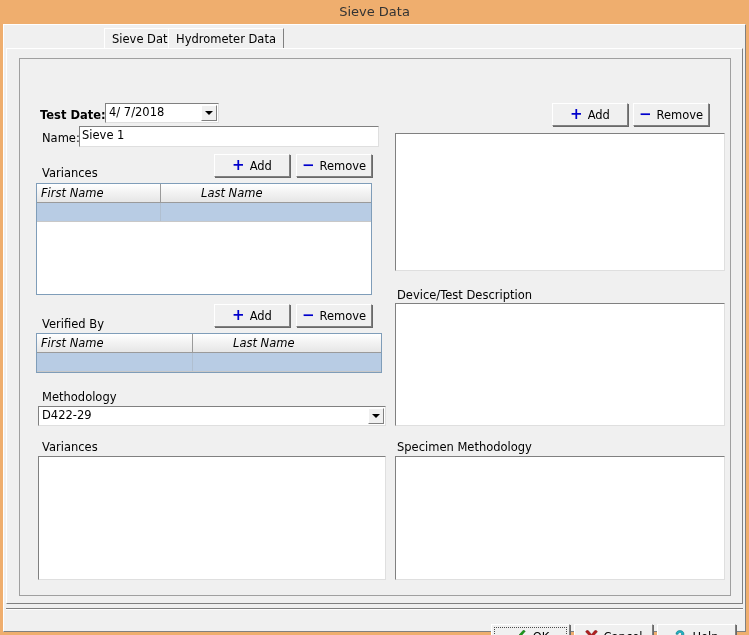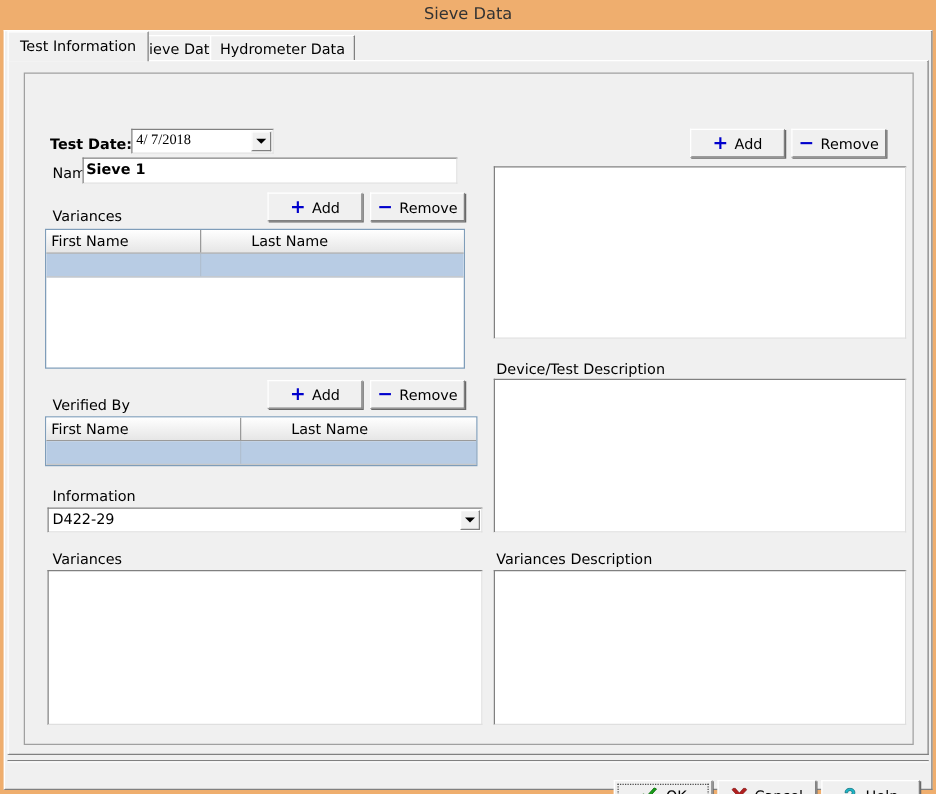--- a/index.html
+++ b/index.html
@@ -230,20 +230,21 @@
     border: 1px solid #7f9db9;
     box-sizing: border-box;
     overflow: hidden;
   }
   .grid .grid-header {
     display: flex;
     height: 19px;
     background: linear-gradient(to bottom, #ffffff 0%, #f2f2f2 50%, #e6e6e6 100%);
     border-bottom: 1px solid #9a9a9a;
     box-sizing: border-box;
+    font-style: italic;
   }
   .grid .grid-header .cell {
     font-size: 11.5px;
     line-height: 18px;
     padding-left: 4px;
     box-sizing: border-box;
     border-right: 1px solid #9a9a9a;
     overflow: hidden;
     white-space: nowrap;
     color: #000;
@@ -316,36 +317,35 @@
 
 <div id="window">
 
   <div id="titlebar">
     <span class="title-text">Sieve Data</span>
   </div>
 
   <div id="client">
 
     <div id="tabstrip">
-      <div class="tab active" style="position:absolute;left:0;bottom:-1px;"><span>Test Information</span></div>
       <div class="tab" style="position:absolute;left:98px;bottom:-1px;height:21px;line-height:20px;"><span>Sieve Data</span></div>
       <div class="tab" style="position:absolute;left:162px;bottom:-1px;height:21px;line-height:20px;"><span>Hydrometer Data</span></div>
     </div>
 
     <div id="tabpage">
       <div id="innerframe">
 
         <div class="lbl bold" style="left:20px; top:49px;">Test Date:</div>
-        <div class="combo" style="left:85px; top:44px; width:114px; height:20px;font-family:Liberation Serif, serif;">
+        <div class="combo" style="left:85px; top:44px; width:114px; height:20px;">
           <span>4/  7/2018</span>
           <span class="arrowbtn"></span>
         </div>
 
         <div class="lbl" style="left:22px; top:72px;">Name:</div>
-        <div class="textbox" style="left:46px; top:67px; width:300px; height:21px;font-weight:bold;">Sieve 1</div>
+        <div class="textbox" style="left:59px; top:67px; width:300px; height:21px;">Sieve 1</div>
 
         <div class="lbl" style="left:22px; top:107px;">Variances</div>
         <div class="btn" style="left:194px; top:95px; width:76px; height:23px;">
           <span class="plus-glyph">+</span>
           <span>Add</span>
         </div>
         <div class="btn" style="left:276px; top:95px; width:76px; height:23px;">
           <span class="minus-glyph">−</span>
           <span>Remove</span>
         </div>
@@ -379,21 +379,21 @@
             <div class="cell" style="flex:1;">Last Name</div>
           </div>
           <div class="grid-body">
             <div class="grid-row selected">
               <div class="cell" style="width:156px;"></div>
               <div class="cell" style="flex:1;"></div>
             </div>
           </div>
         </div>
 
-        <div class="lbl" style="left:22px; top:331px;">Information</div>
+        <div class="lbl" style="left:22px; top:331px;">Methodology</div>
         <div class="combo" style="left:18px; top:347px; width:348px; height:20px;">
           <span>D422-29</span>
           <span class="arrowbtn"></span>
         </div>
 
         <div class="lbl" style="left:22px; top:381px;">Variances</div>
         <div class="memo" style="left:18px; top:397px; width:348px; height:124px;"></div>
 
         <div class="lbl" style="left:377px; top:62px;margin-top:32px;">Photos</div>
         <div class="btn" style="left:532px; top:44px; width:76px; height:23px;">
@@ -402,21 +402,21 @@
         </div>
         <div class="btn" style="left:613px; top:44px; width:76px; height:23px;">
           <span class="minus-glyph">−</span>
           <span>Remove</span>
         </div>
         <div class="memo" style="left:375px; top:74px; width:330px; height:138px;"></div>
 
         <div class="lbl" style="left:377px; top:229px;">Device/Test Description</div>
         <div class="memo" style="left:375px; top:244px; width:330px; height:123px;"></div>
 
-        <div class="lbl" style="left:377px; top:381px;">Variances Description</div>
+        <div class="lbl" style="left:377px; top:381px;">Specimen Methodology</div>
         <div class="memo" style="left:375px; top:397px; width:330px; height:124px;"></div>
 
       </div>
     </div>
 
     <div id="btnsep"></div>
 
     <div class="dlgbtn" style="left:487px; width:79px;">
       <span class="focusring"></span>
       <span class="icon">

